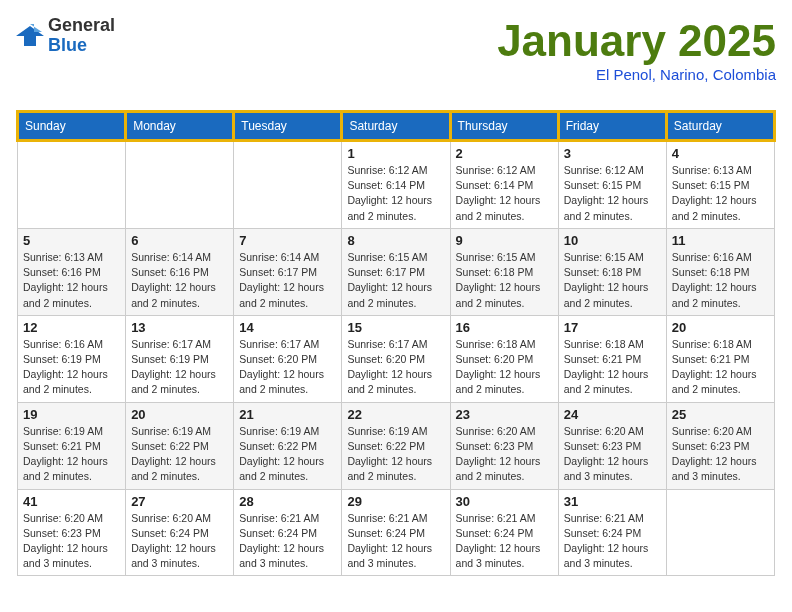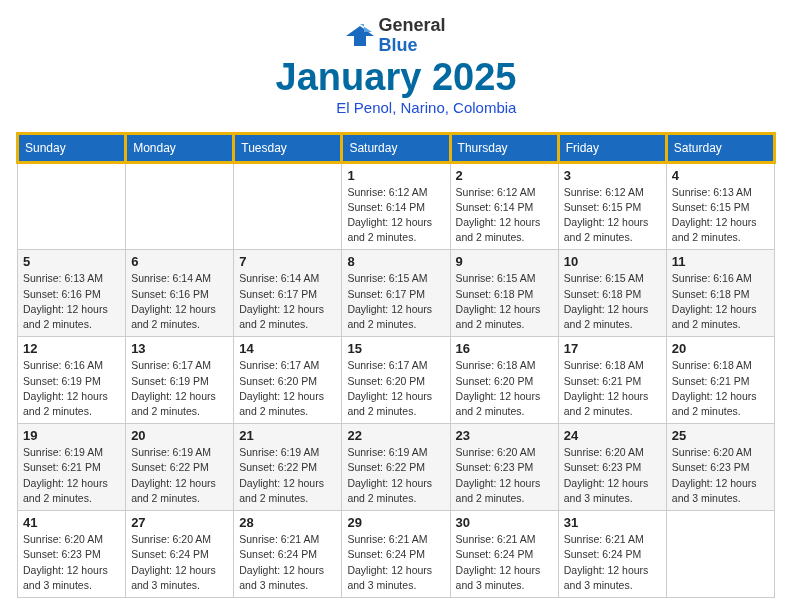--- a/index.html
+++ b/index.html
@@ -6,23 +6,22 @@
     body {
       font-family: Arial, sans-serif;
       background: #fff;
       width: 792px;
       min-height: 612px;
       padding: 16px;
     }
     .header {
       display: flex;
       justify-content: space-between;
-      align-items: center;
-      margin-bottom: 16px;
-      flex-direction: column;
+      align-items: flex-start;
+      margin-bottom: 27px;
     }
     .logo {
       display: flex;
       align-items: center;
       gap: 4px;
     }
     .logo-text {
       display: flex;
       flex-direction: column;
       font-size: 18px;
@@ -32,23 +31,23 @@
     .logo-general { color: #333; }
     .logo-blue { color: #1a6abf; }
     .logo-bird {
       width: 28px;
       height: 28px;
     }
     .title-block {
       text-align: right;
     }
     .month-title {
-      font-size: 38px;
+      font-size: 44px;
       font-weight: bold;
-      color: #0369a1;
+      color: #4d7c0f;
     }
     .location {
       font-size: 15px;
       color: #1d4ed8;
     }
     .calendar {
       width: 100%;
       border-collapse: collapse;
       font-size: 11px;
     }

